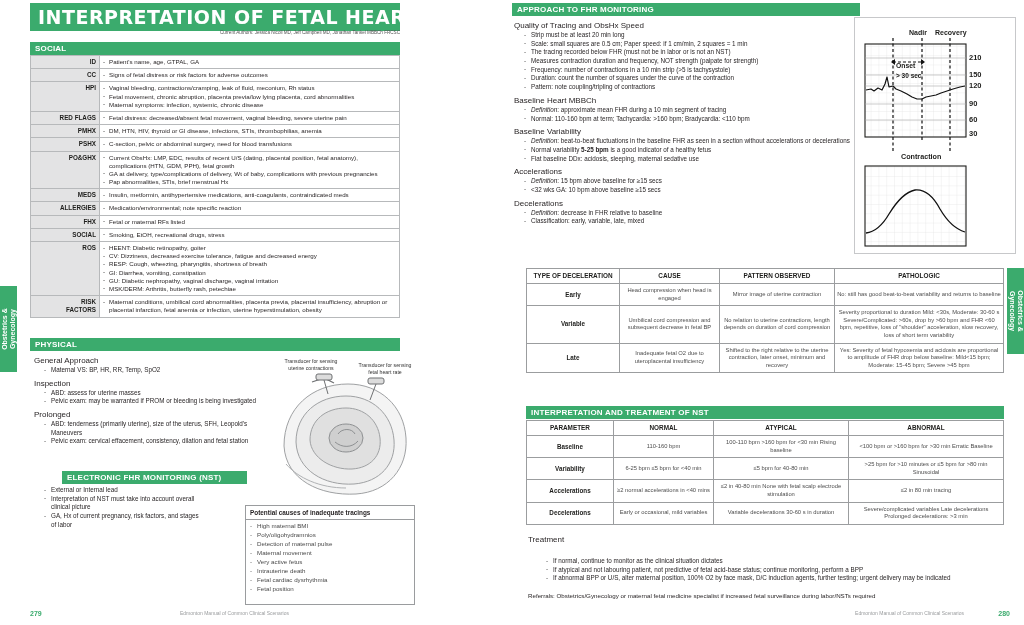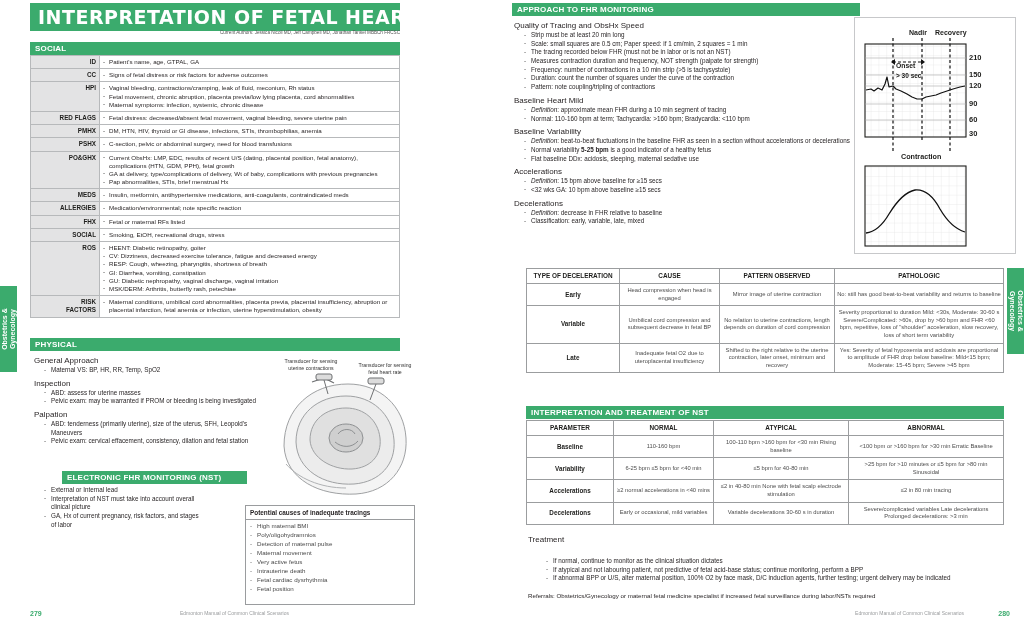--- a/index.html
+++ b/index.html
@@ -233,21 +233,21 @@
     <div style="position:absolute;left:34px;top:352px;width:240px;" id="physical-groups">
         <div class="h3">General Approach</div>
         <ul class="b">
           <li>Maternal VS: BP, HR, RR, Temp, SpO2</li>
         </ul>
         <div class="h3">Inspection</div>
         <ul class="b">
           <li>ABD: assess for uterine masses</li>
           <li>Pelvic exam: may be warranted if PROM or bleeding is being investigated</li>
         </ul>
-        <div class="h3">Palpation</div>
+        <div class="h3">Prolonged</div>
         <ul class="b">
           <li>ABD: tenderness (primarily uterine), size of the uterus, SFH, Leopold's Maneuvers</li>
           <li>Pelvic exam: cervical effacement, consistency, dilation and fetal station</li>
         </ul>
       </div>
 
     <div style="position:absolute;left:30px;top:471px;width:185px;margin-left:32px;">
       <div class="sec-banner">ELECTRONIC FHR MONITORING (NST)</div>
     </div>
     <ul class="b" style="position:absolute;left:34px;top:486px;width:160px;" id="nst-items">
@@ -312,21 +312,21 @@
           <li>Strip must be at least 20 min long</li>
           <li>Scale: small squares are 0.5 cm; Paper speed: if 1 cm/min, 2 squares = 1 min</li>
         </ul>
         <ul class="b">
           <li>The tracing recorded below FHR (must not be in labor or is not an NST)</li>
           <li>Measures contraction duration and frequency, NOT strength (palpate for strength)</li>
           <li>Frequency: number of contractions in a 10 min strip (&gt;5 is tachysystole)</li>
           <li>Duration: count the number of squares under the curve of the contraction</li>
           <li>Pattern: note coupling/tripling of contractions</li>
         </ul>
-        <div class="h3">Baseline Heart Mild</div>
+        <div class="h3">Baseline Heart MBBCh</div>
         <ul class="b">
           <li><em>Definition</em>: approximate mean FHR during a 10 min segment of tracing</li>
           <li>Normal: 110-160 bpm at term; Tachycardia: &gt;160 bpm; Bradycardia: &lt;110 bpm</li>
         </ul>
         <div class="h3">Baseline Variability</div>
         <ul class="b">
           <li><em>Definition</em>: beat-to-beat fluctuations in the baseline FHR as seen in a section without accelerations or decelerations</li>
           <li>Normal variability <b>5-25 bpm</b> is a good indicator of a healthy fetus</li>
           <li>Flat baseline DDx: acidosis, sleeping, maternal sedative use</li>
         </ul>

